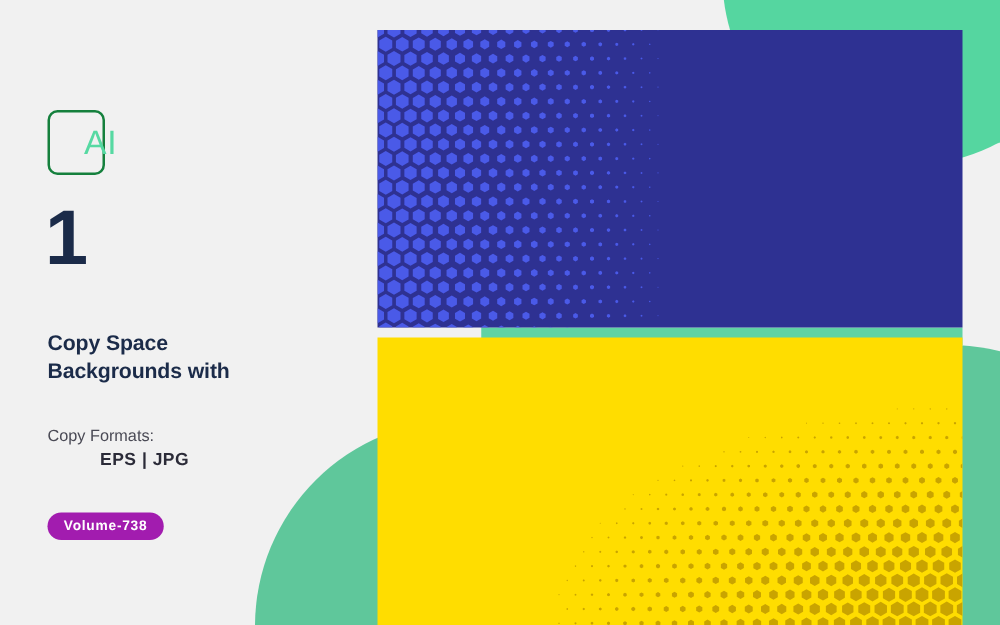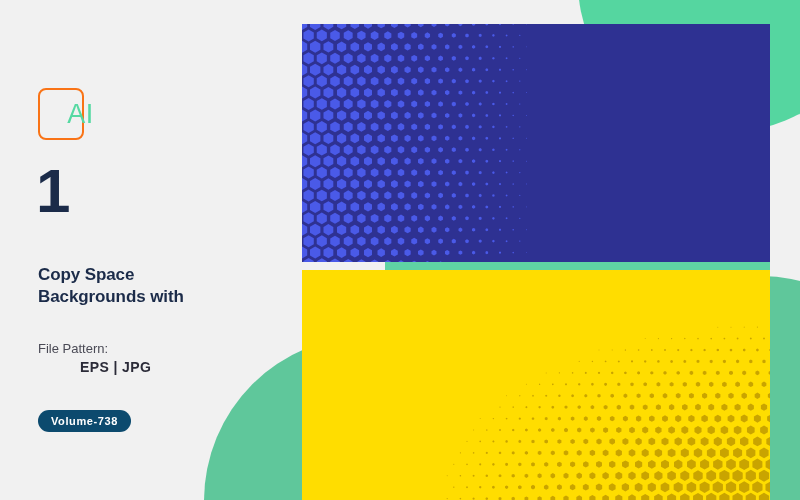--- a/index.html
+++ b/index.html
@@ -72,21 +72,21 @@
     width: 250px;
     height: 500px;
   }
 
   #ai-badge {
     position: absolute;
     left: 0;
     top: 88px;
     width: 46px;
     height: 52px;
-    border: 2px solid #f97316;
+    border: 2px solid #15803d;
     border-radius: 8px;
     box-sizing: border-box;
     display: flex;
     align-items: center;
     justify-content: center;
     padding-left: 39px;
   }
   #ai-badge-label {
     font-size: 27px;
     line-height: 1;
@@ -149,21 +149,21 @@
     padding-left: 26px;
   }
 
   #volume-badge {
     position: absolute;
     left: 0;
     top: 410px;
     height: 22px;
     padding: 0 13px;
     border-radius: 12px;
-    background: #0c4a6e;
+    background: #a21caf;
     color: #ffffff;
     font-size: 11px;
     font-weight: bold;
     letter-spacing: 0.6px;
     display: flex;
     align-items: center;
   }
 
   
   #panel-blue {
@@ -209,21 +209,21 @@
     </div>
 
     <div id="count-number">1</div>
 
 
     <div id="title-sub">
       <span>Copy Space</span>
       <span>Backgrounds with</span>
     </div>
 
-    <div id="formats-label">File Pattern:</div>
+    <div id="formats-label">Copy Formats:</div>
     <div id="formats-value">EPS  |  JPG</div>
 
     <div id="volume-badge">Volume-738</div>
   </div>
 
   <div id="panel-blue">
     <svg class="panel-svg" id="svg-blue" width="468" height="238">
         <path d="M-6.60 -17.43L-1.40 -14.43L-1.40 -8.43L-6.60 -5.43L-11.80 -8.43L-11.80 -14.43Z" fill="#4a5ae8"></path>
         <path d="M6.60 -17.43L11.80 -14.43L11.80 -8.43L6.60 -5.43L1.40 -8.43L1.40 -14.43Z" fill="#4a5ae8"></path>
         <path d="M19.80 -17.27L24.86 -14.35L24.86 -8.51L19.80 -5.59L14.74 -8.51L14.74 -14.35Z" fill="#4a5ae8"></path>

